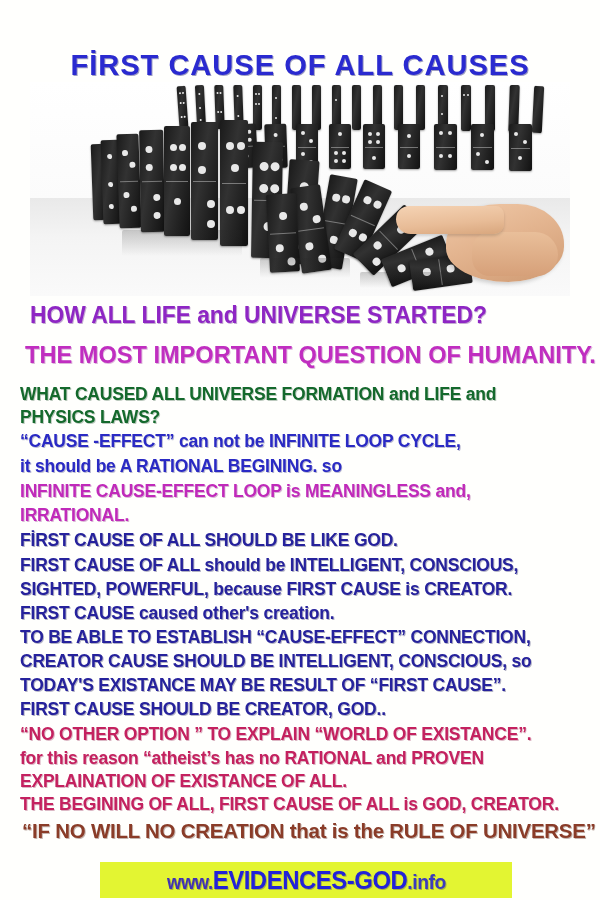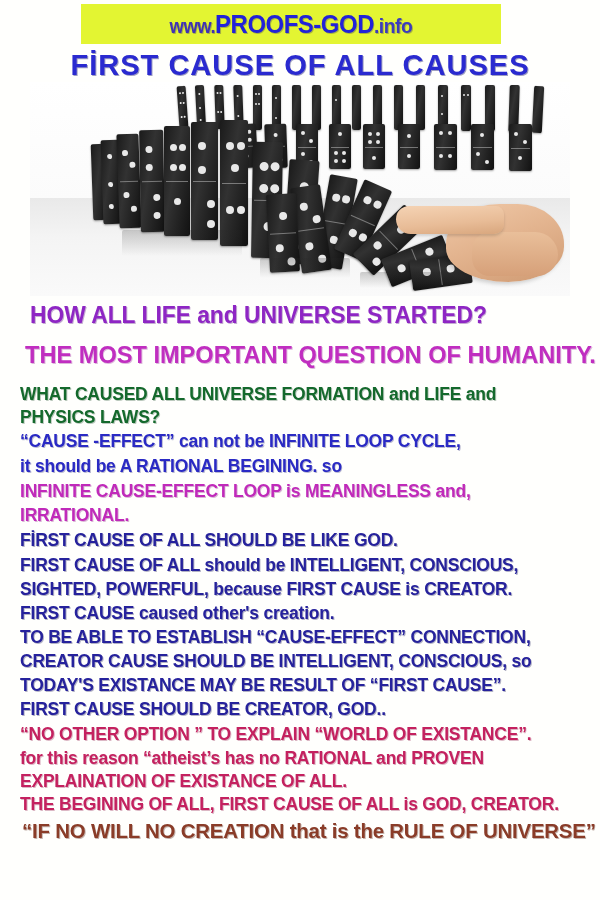--- a/index.html
+++ b/index.html
@@ -182,23 +182,20 @@
   .c-navy    { color: #26229c; text-shadow: 1px 1px 0 rgba(20,18,80,0.32); }
   .c-magenta { color: #c02aba; text-shadow: 1px 1px 0 rgba(130,20,120,0.3); }
   .c-crimson { color: #c4215f; text-shadow: 1px 1px 0 rgba(140,15,65,0.3); }
   .c-brown   { color: #8a3c28; font-size: 21px; text-shadow: 1px 1px 0 rgba(90,40,25,0.35); }
 </style>
 </head>
 <body>
 
 <div class="page">
 
-  <div class="banner banner-top">
-    <span class="url-text"><span class="url-www">www.</span><span class="url-main">PROOFS-GOD</span><span class="url-dotinfo">.info</span></span>
-  </div>
 
   <div class="main-title">FİRST  CAUSE  OF  ALL  CAUSES</div>
 
   <div class="photo">
     <div class="floor"></div>
 
     <div class="dom" style="left:148px;top:4px;width:9px;height:42px;transform:rotate(-4deg)">
         <span class="pip" style="left:2px;top:6px;width:2px;height:2px"></span>
         <span class="pip" style="left:5px;top:6px;width:2px;height:2px"></span>
         <span class="pip" style="left:2px;top:16px;width:2px;height:2px"></span>
@@ -448,14 +445,17 @@
   <div class="bl c-navy" style="left:20px;top:652px">CREATOR CAUSE  SHOULD  BE  INTELLIGENT, CONSCIOUS, so</div>
   <div class="bl c-navy" style="left:20px;top:676px">TODAY'S  EXISTANCE   MAY  BE RESULT OF  “FIRST CAUSE”.</div>
   <div class="bl c-navy" style="left:20px;top:700px">FIRST  CAUSE  SHOULD  BE CREATOR, GOD..</div>
   <div class="bl c-crimson" style="left:20px;top:725px">“NO  OTHER  OPTION ”  TO EXPLAIN “WORLD OF EXISTANCE”.</div>
   <div class="bl c-crimson" style="left:20px;top:749px">for this  reason  “atheist’s  has  no  RATIONAL and PROVEN</div>
   <div class="bl c-crimson" style="left:20px;top:772px">EXPLAINATION  OF  EXISTANCE OF ALL.</div>
   <div class="bl c-crimson" style="left:20px;top:795px">THE  BEGINING  OF  ALL,  FIRST  CAUSE  OF ALL is  GOD, CREATOR.</div>
 
   <div class="bl c-brown" style="left: 22px; top: 820px; transform: scaleX(0.971235);">“IF  NO  WILL   NO   CREATION that is the RULE OF  UNIVERSE”</div>
 
+  <div class="banner banner-bottom">
+    <span class="url-text"><span class="url-www">www.</span><span class="url-main">EVIDENCES-GOD</span><span class="url-dotinfo">.info</span></span>
+  </div>
 
 </div>
 
 </body></html>

